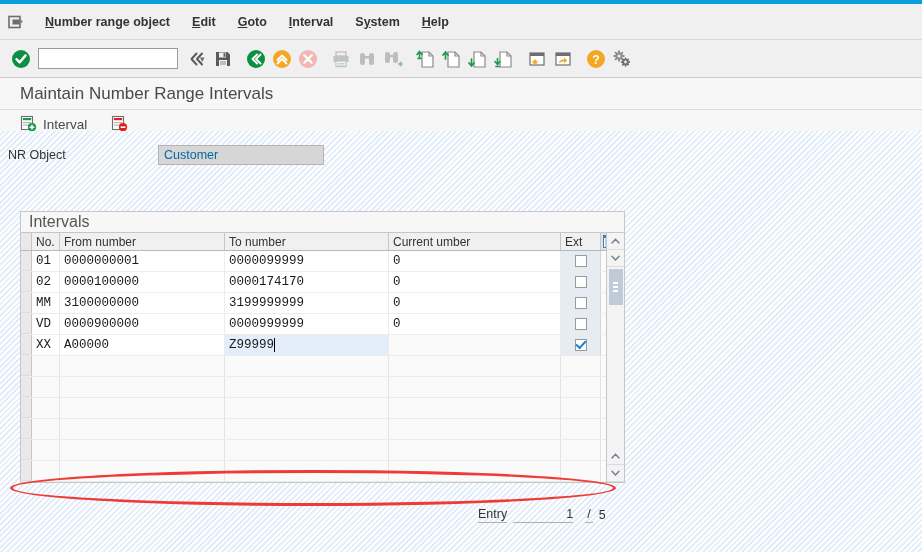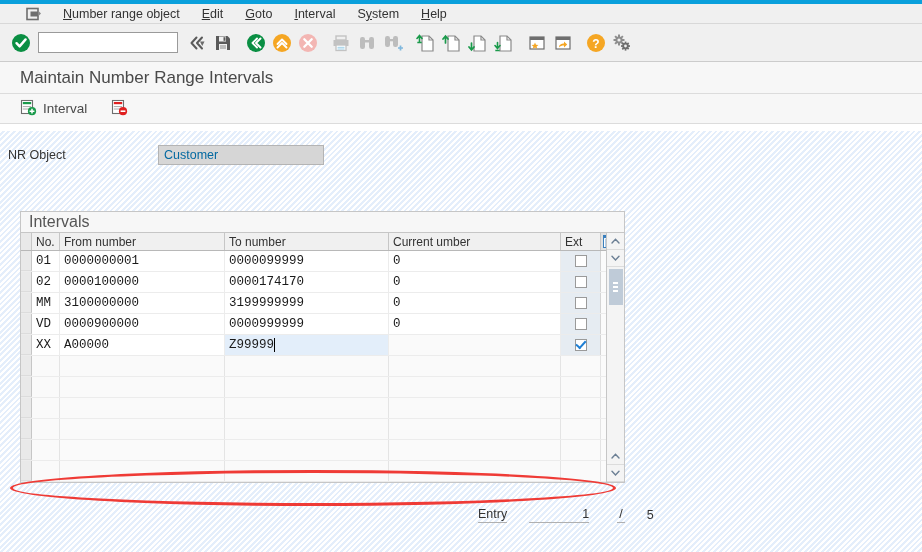--- a/index.html
+++ b/index.html
@@ -14,27 +14,28 @@
     overflow: hidden;
     position: relative;
   }
   
   .top-strip {
     height: 4px;
     background: #0aa0dc;
   }
   
   .menubar {
-    height: 20px;
+    height: 36px;
     background: #f0f0f0;
     display: flex;
     align-items: center;
-    padding-left: 26px;
+    padding-left: 8px;
     border-bottom: 1px solid #d8d8d8;
     box-sizing: border-box;
+    font-weight: bold;
   }
   .sys-icon {
     width: 16px; height: 14px;
     margin-right: 10px;
     position: relative;
     flex: 0 0 auto;
   }
   .menu-item {
     font-size: 12.5px;
     color: #333;
@@ -302,21 +303,21 @@
     width: 600px; height: 30px;
     border: 3px solid #ef3b36;
     border-radius: 50%;
     pointer-events: none;
     z-index: 40;
   }
   
   .entry-row {
     position: absolute;
     left: 478px; top: 376px;
-    display: flex; align-items: flex-end; gap: 16px;
+    display: flex; align-items: flex-end;
   }
   .entry-label {
     font-size: 12.5px; color: #333;
   }
   .entry-num-field {
     width: 60px;
     border-bottom: 1px solid #b0b0b0;
     text-align: right;
     font-size: 12.5px;
     color: #333;

